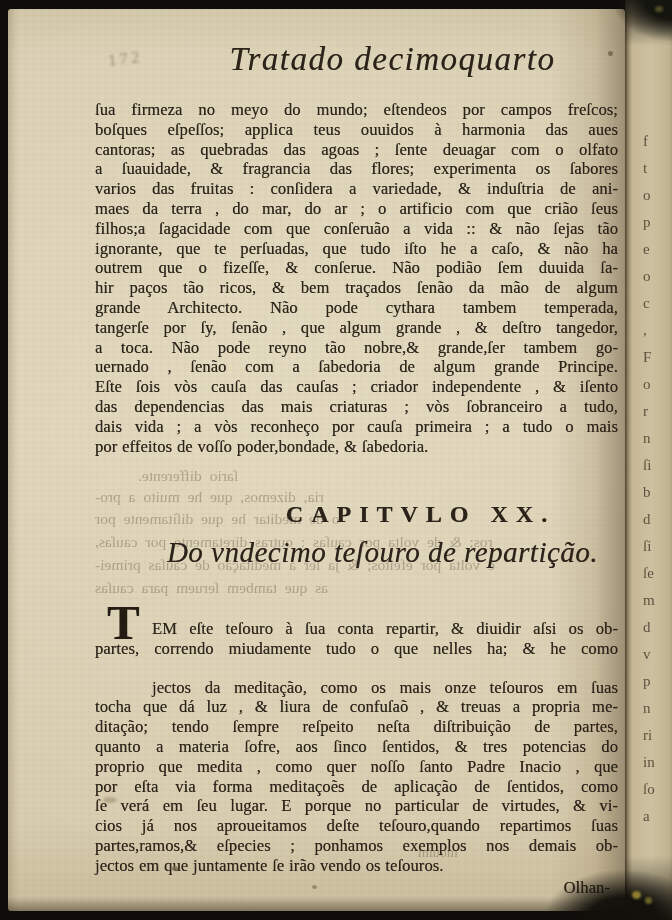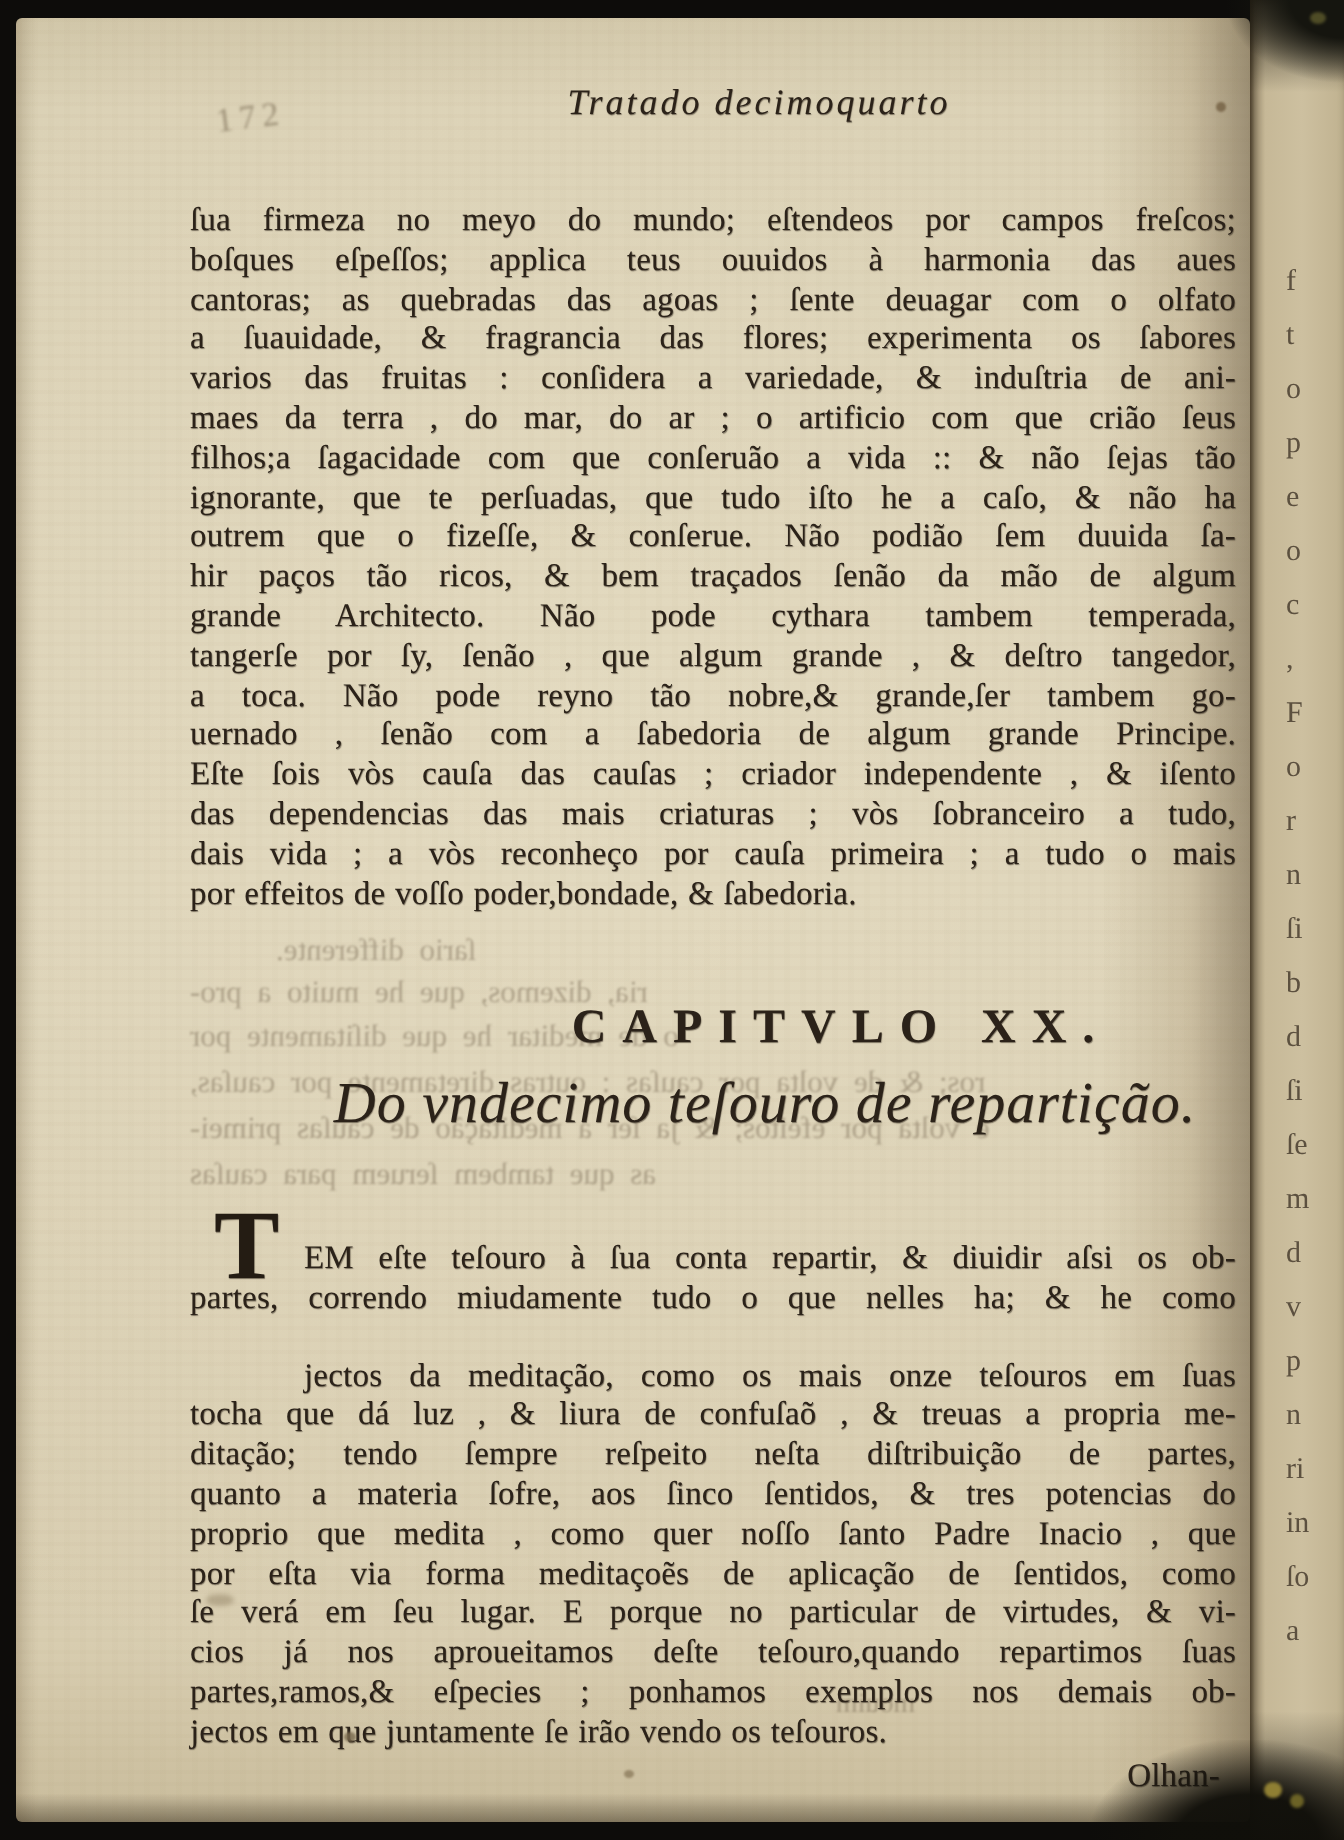--- a/index.html
+++ b/index.html
@@ -14,22 +14,22 @@
       linear-gradient(180deg, #cfc4a6 0%, #d9cfb3 5%, #dcd2b7 48%, #d8cdb0 90%, #c9bc9c 100%);
   }
   .texture{position:absolute;inset:0;opacity:.6;pointer-events:none;border-radius:3px;
     background:
       repeating-linear-gradient(0deg, rgba(140,120,85,0.05) 0 2px, rgba(0,0,0,0) 2px 6px),
       repeating-linear-gradient(90deg, rgba(160,140,100,0.04) 0 3px, rgba(0,0,0,0) 3px 8px);}
   
   .ink{color:#2b2219;text-shadow:0.3px 0.3px 0.5px rgba(43,34,24,0.55);}
   .pageno{position:absolute;left:100px;top:40px;font-size:17px;color:rgba(84,68,46,0.45);
           filter:blur(0.8px);transform:rotate(-7deg);letter-spacing:3px;}
-  .running-header{position:absolute;left:74px;top:32px;width:523px;text-align:center;
-          transform:translateX(36px);font-style:italic;font-size:18px;letter-spacing:1.5px;}
+  .running-header{position:absolute;left:87px;top:32px;width:523px;text-align:center;
+          transform:translateX(36px);font-style:italic;font-size:33px;letter-spacing:1.5px;}
   .para{position:absolute;left:87px;width:523px;font-size:16.5px;letter-spacing:0.1px;word-spacing:0.6px;}
   .para1{top:91px;}
   .para2{top:591px;}
   .line{line-height:19.8px;height:19.8px;text-align:justify;text-align-last:justify;white-space:nowrap;}
   .line.short{text-align-last:left;white-space:normal;}
   .indented{padding-left:57px;margin-top:19px;}
   .drop-cap{position:absolute;left:12px;top:3px;font-size:49px;line-height:40px;font-weight:bold;color:#241c13;}
   .chapter-heading{position:absolute;left:105px;top:492px;width:523px;text-align:center;
           transform:translateX(46px);font-size:24px;font-weight:bold;letter-spacing:8px;}
   .chapter-subtitle{position:absolute;left:87px;top:527px;width:523px;text-align:center;

